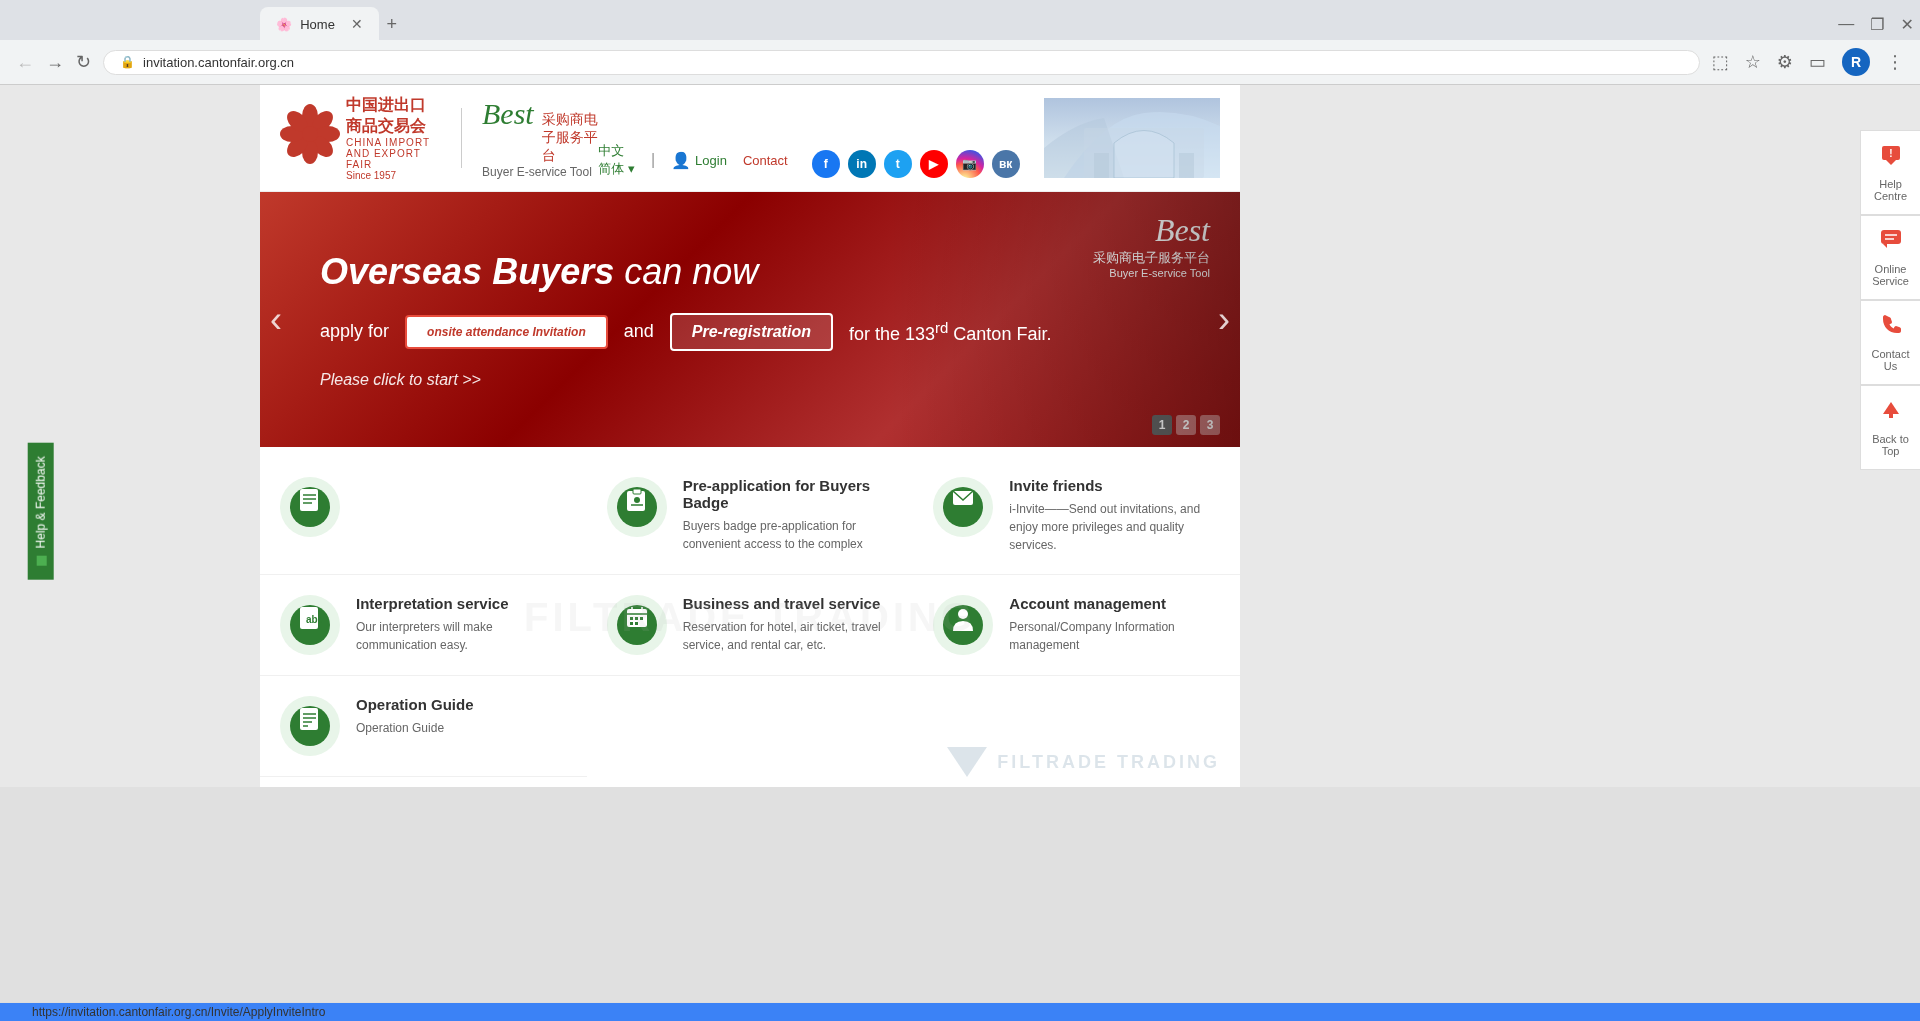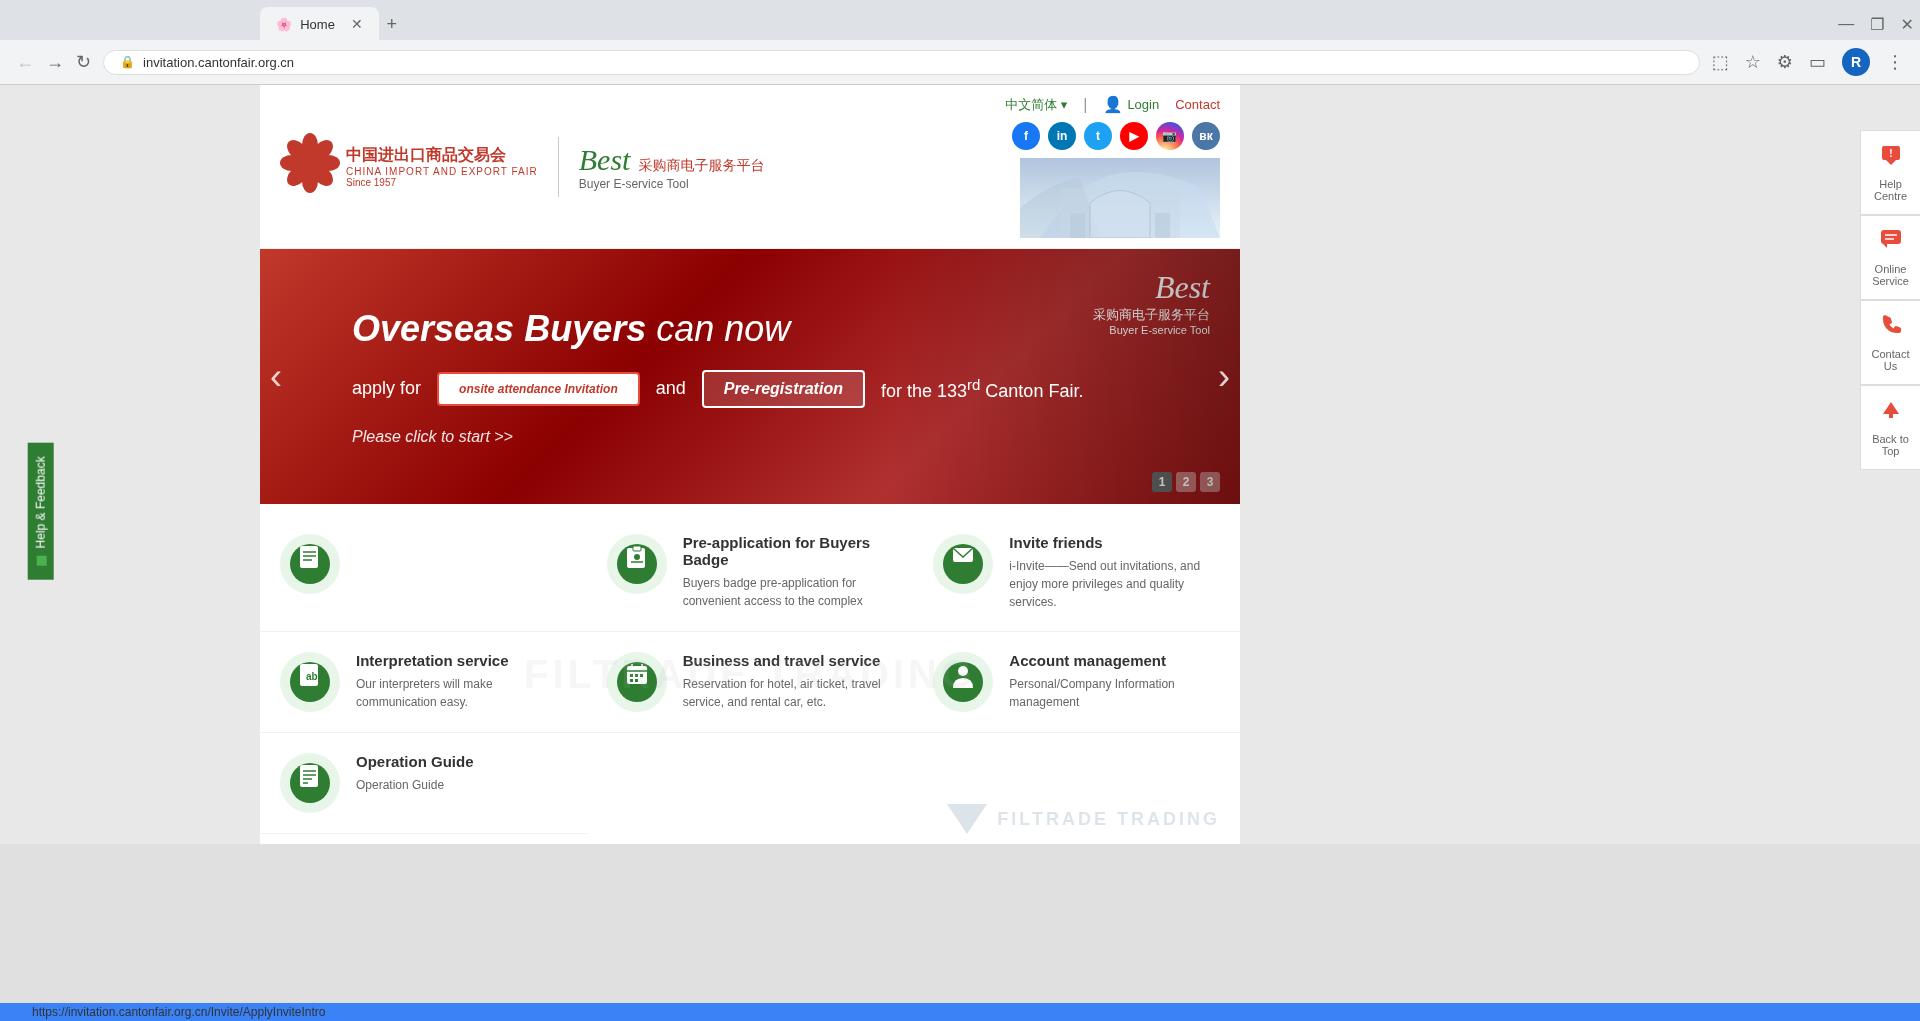--- a/index.html
+++ b/index.html
@@ -80,21 +80,21 @@
       padding: 10px 20px;
       display: flex;
       align-items: center;
       justify-content: space-between;
       border-bottom: 1px solid #eee;
     }
     .logo-area { display: flex; align-items: center; gap: 10px; }
     .logo-divider { width: 1px; height: 60px; background: #ccc; margin: 0 10px; }
     .logo-right { display: flex; flex-direction: column; }
 
-    .header-right { display: flex; flex-direction: column; align-items: flex-end; gap: 8px; }
+    .header-right { display: flex; flex-direction: row; align-items: flex-end; gap: 24px; }
     .header-top-right { display: flex; align-items: center; gap: 16px; }
     .lang-btn { color: #2e7d32; font-size: 13px; cursor: pointer; display: flex; align-items: center; gap: 4px; }
     .login-btn { color: #2e7d32; font-size: 13px; cursor: pointer; display: flex; align-items: center; gap: 4px; }
     .register-btn { color: #c0392b; font-size: 13px; cursor: pointer; }
     .social-icons { display: flex; gap: 8px; }
     .social-icon { width: 28px; height: 28px; border-radius: 50%; display: flex; align-items: center; justify-content: center; font-size: 12px; color: white; font-weight: bold; cursor: pointer; }
     .si-fb { background: #1877f2; }
     .si-li { background: #0077b5; }
     .si-tw { background: #1da1f2; }
     .si-yt { background: #ff0000; }
@@ -105,21 +105,21 @@
     .banner {
       width: 980px;
       height: 255px;
       background: linear-gradient(135deg, #c0392b 0%, #8b0000 40%, #b03030 70%, #9a1515 100%);
       position: relative;
       overflow: hidden;
       display: flex;
       align-items: center;
     }
     .banner-content {
-      padding: 30px 92px;
+      padding: 30px 60px;
       z-index: 2;
       position: relative;
     }
     .banner-title {
       font-size: 36px;
       color: white;
       font-style: italic;
       font-weight: bold;
       margin-bottom: 20px;
     }

